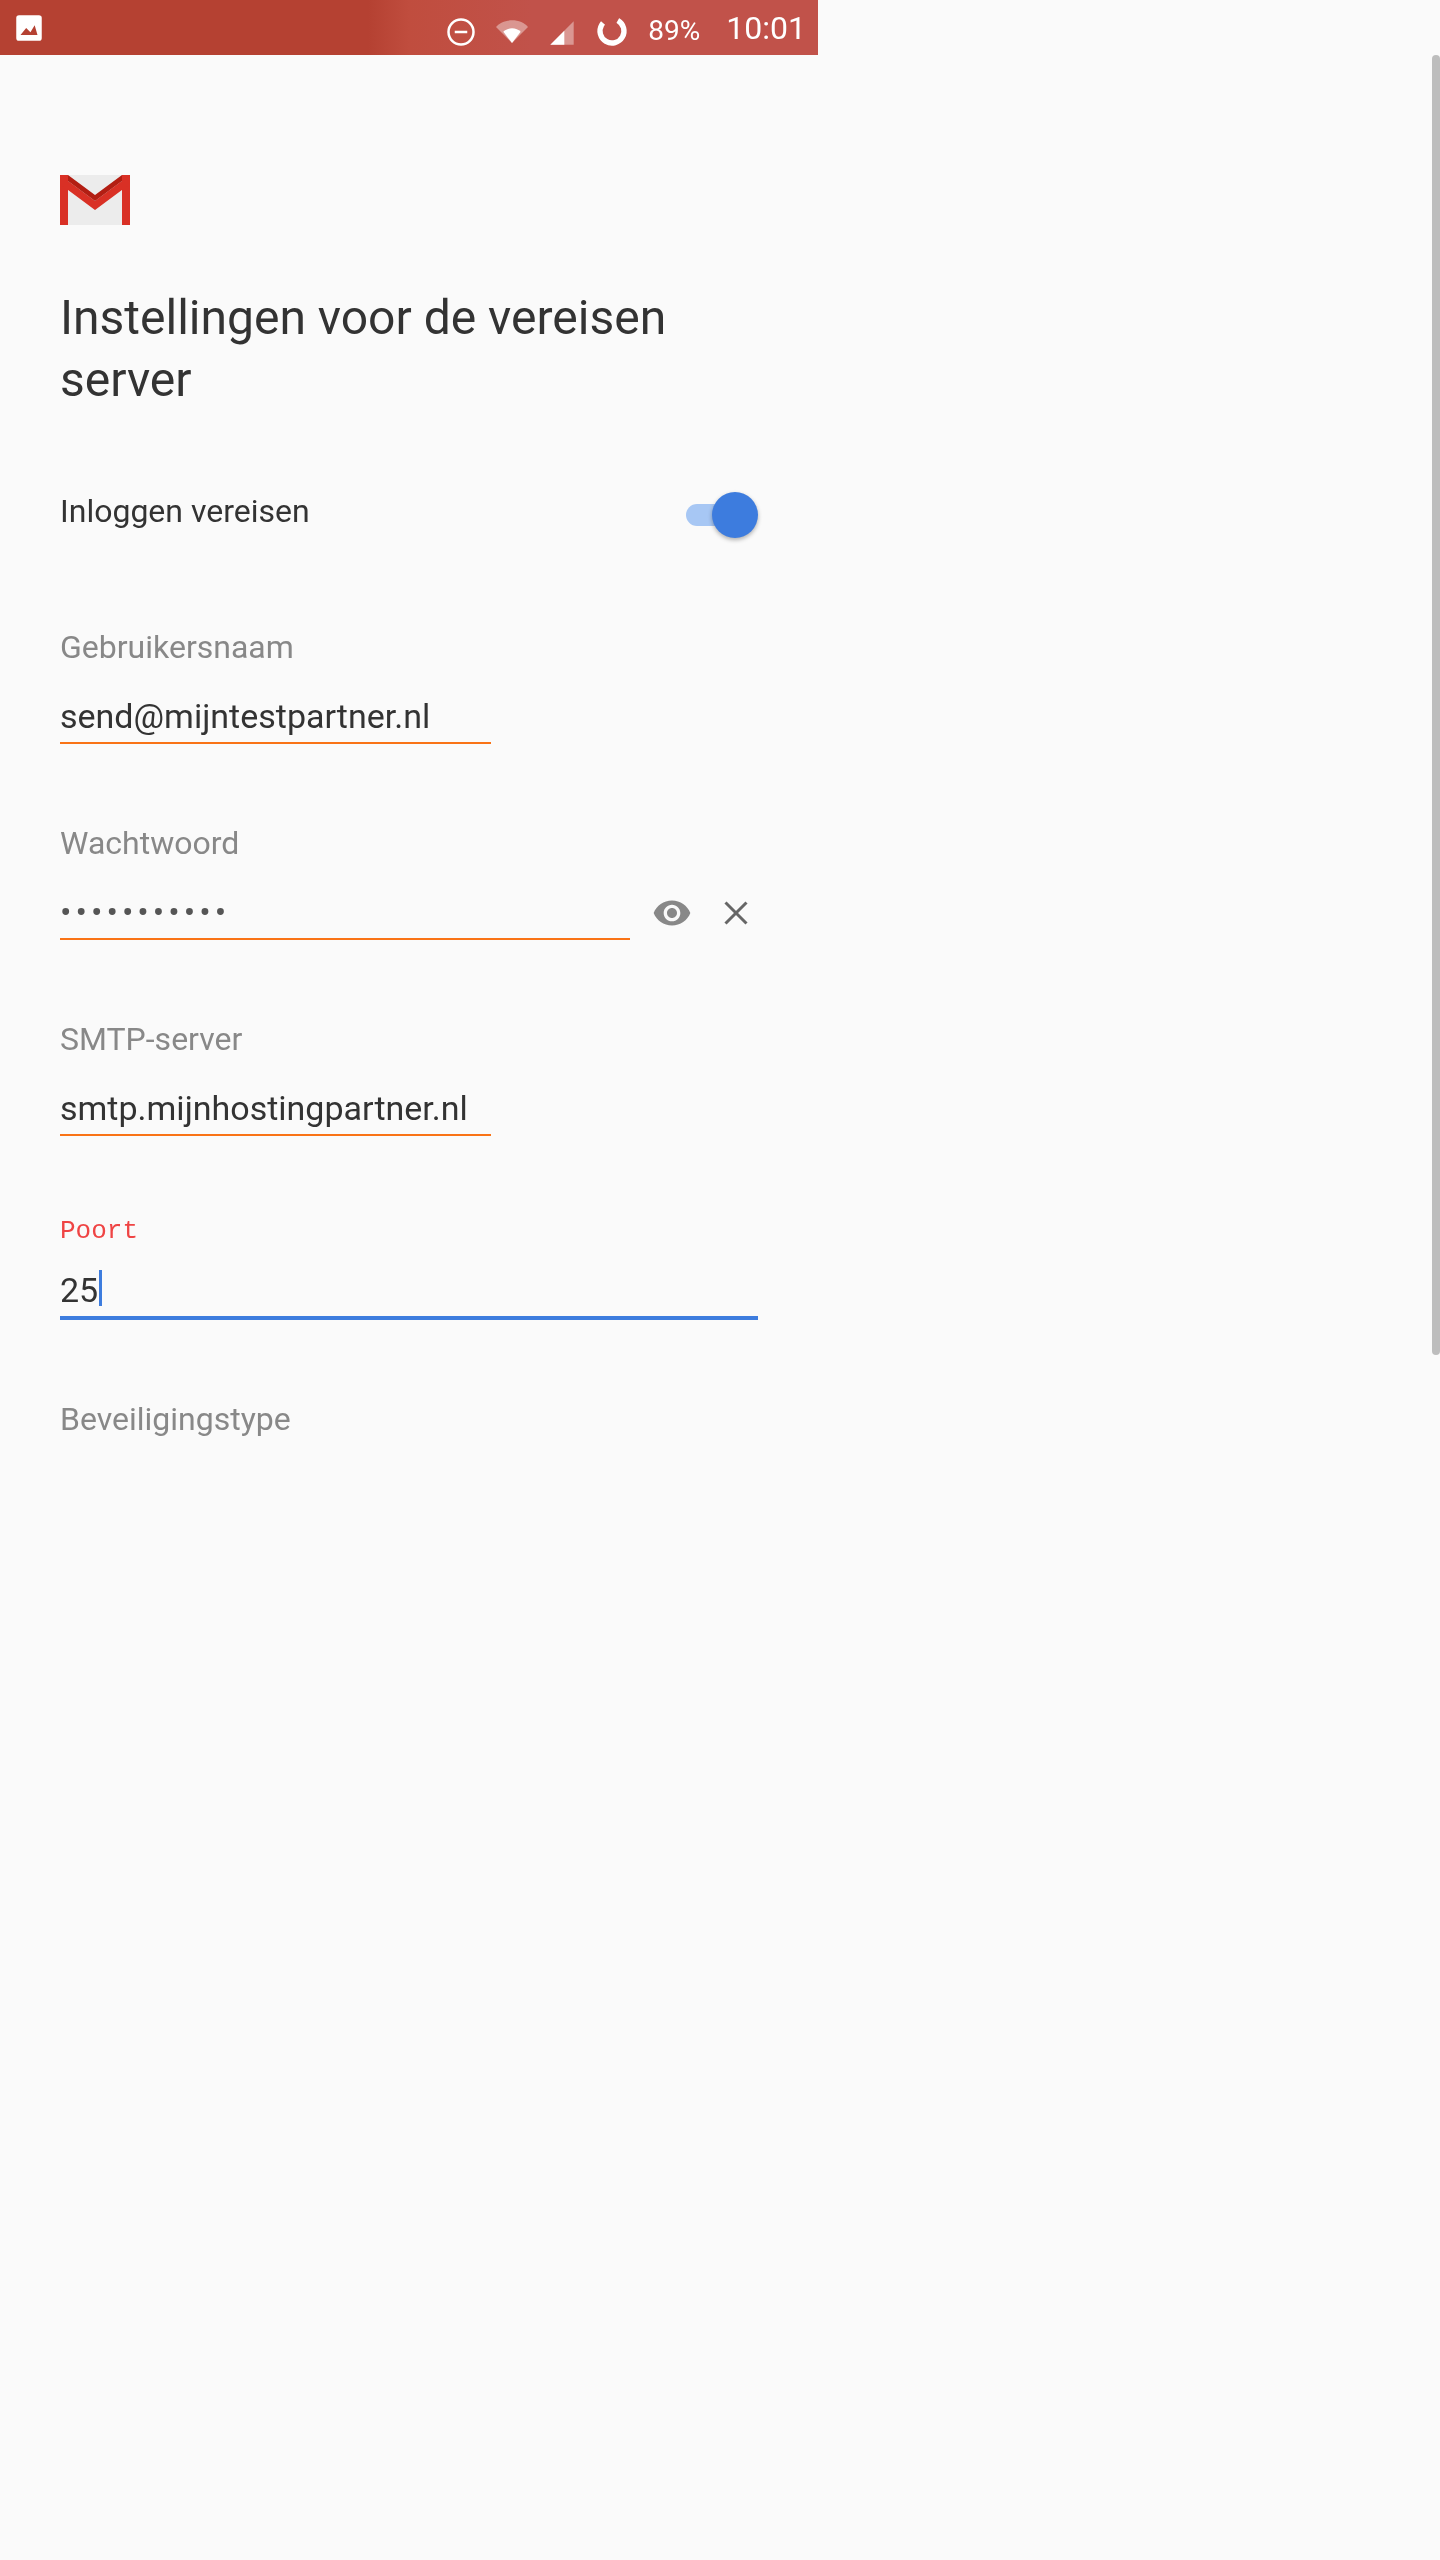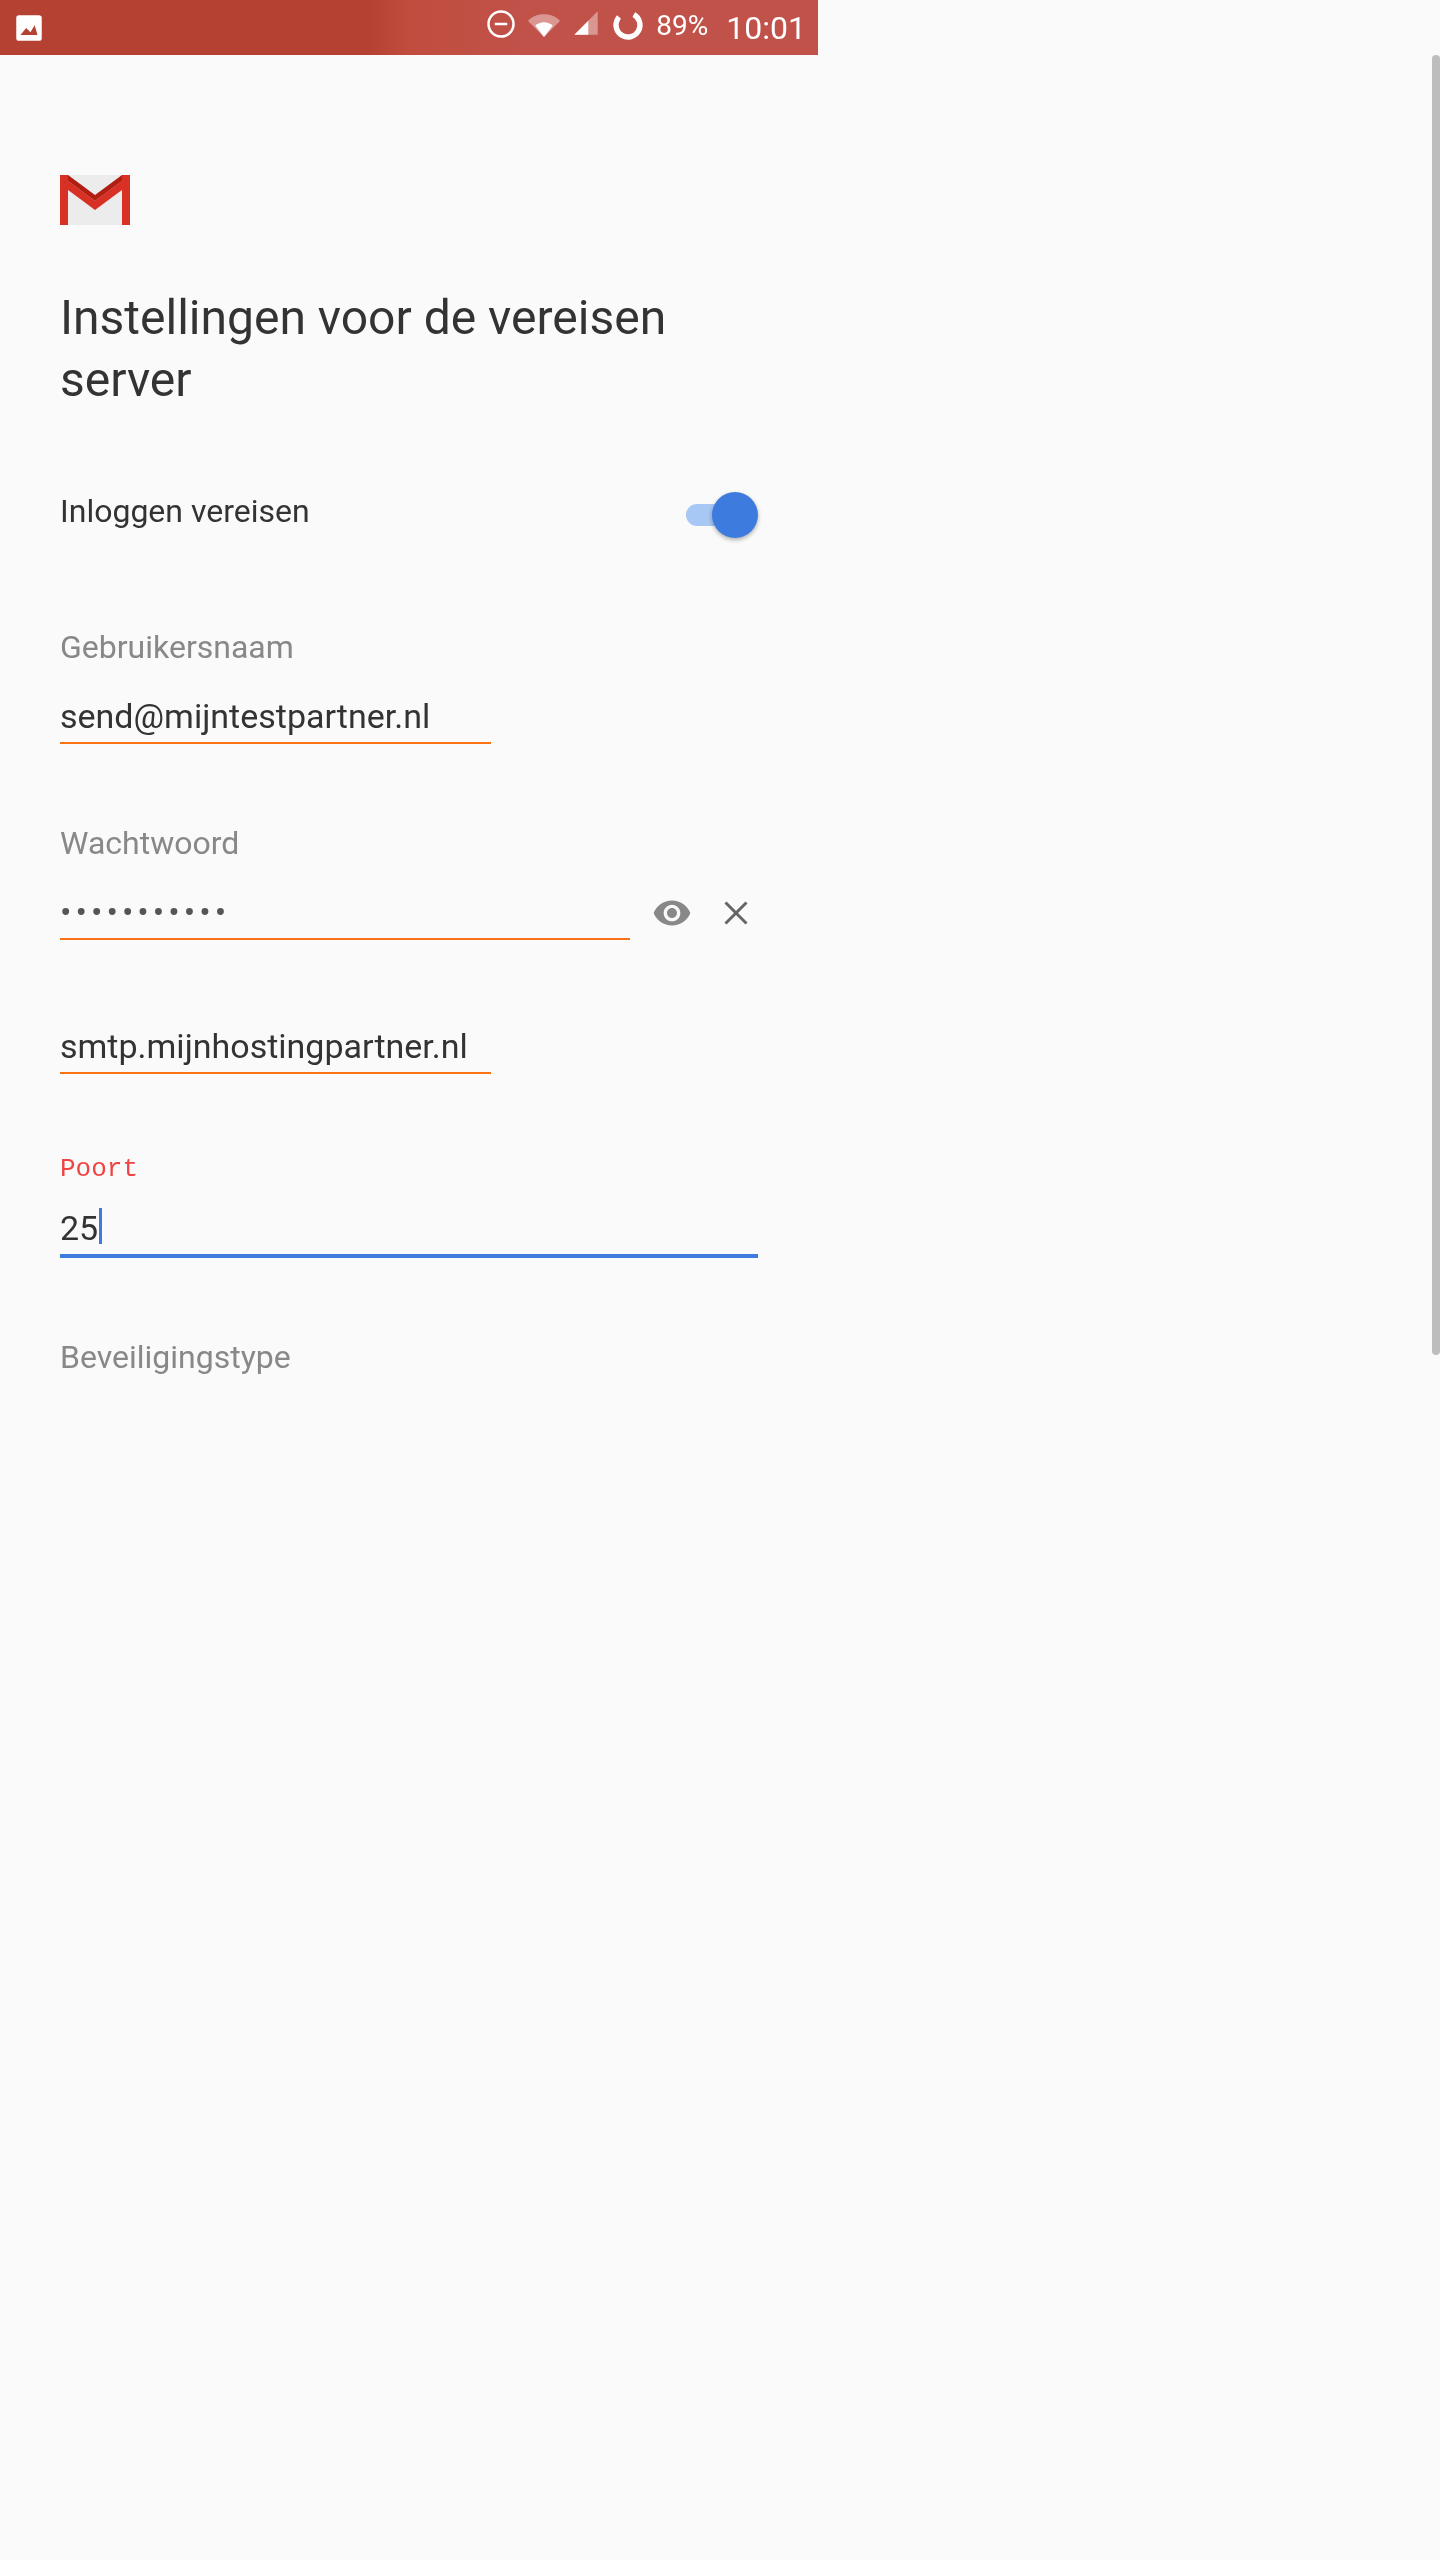--- a/index.html
+++ b/index.html
@@ -15,21 +15,21 @@
     .status-bar {
       height: 55px;
       background: linear-gradient(to right, #b54132 45%, #c04d3e 50%, #c1524a 65%);
       display: flex;
       align-items: center;
       justify-content: space-between;
       padding: 0 12px;
       color: white;
     }
     .status-left { display: flex; align-items: center; }
-    .status-right { display: flex; align-items: flex-start; gap: 12px; }
+    .status-right { display: flex; align-items: flex-end; gap: 20px; }
     .status-time { font-size: 32px; font-weight: 400; margin-left: 6px; }
     .status-battery { font-size: 28px; }
 
     
     .content {
       padding: 60px;
       height: calc(100% - 55px);
       overflow-y: auto;
       position: relative;
     }
@@ -233,20 +233,21 @@
         <svg width="36" height="36" viewBox="0 0 24 24" stroke="#666" stroke-width="2">
           <line x1="5" y1="5" x2="19" y2="19"></line>
           <line x1="19" y1="5" x2="5" y2="19"></line>
         </svg>
       </div>
     </div>
   </div>
 
   
   <div class="field-group">
+    <div class="field-label">SMTP-server</div>
     <input class="field-input" value="smtp.mijnhostingpartner.nl" style="">
   </div>
 
   
   <div class="field-group">
     <div class="field-label focused">Poort</div>
     <div class="port-value">
       <span>25</span>
         <span class="cursor"></span>
     </div>

